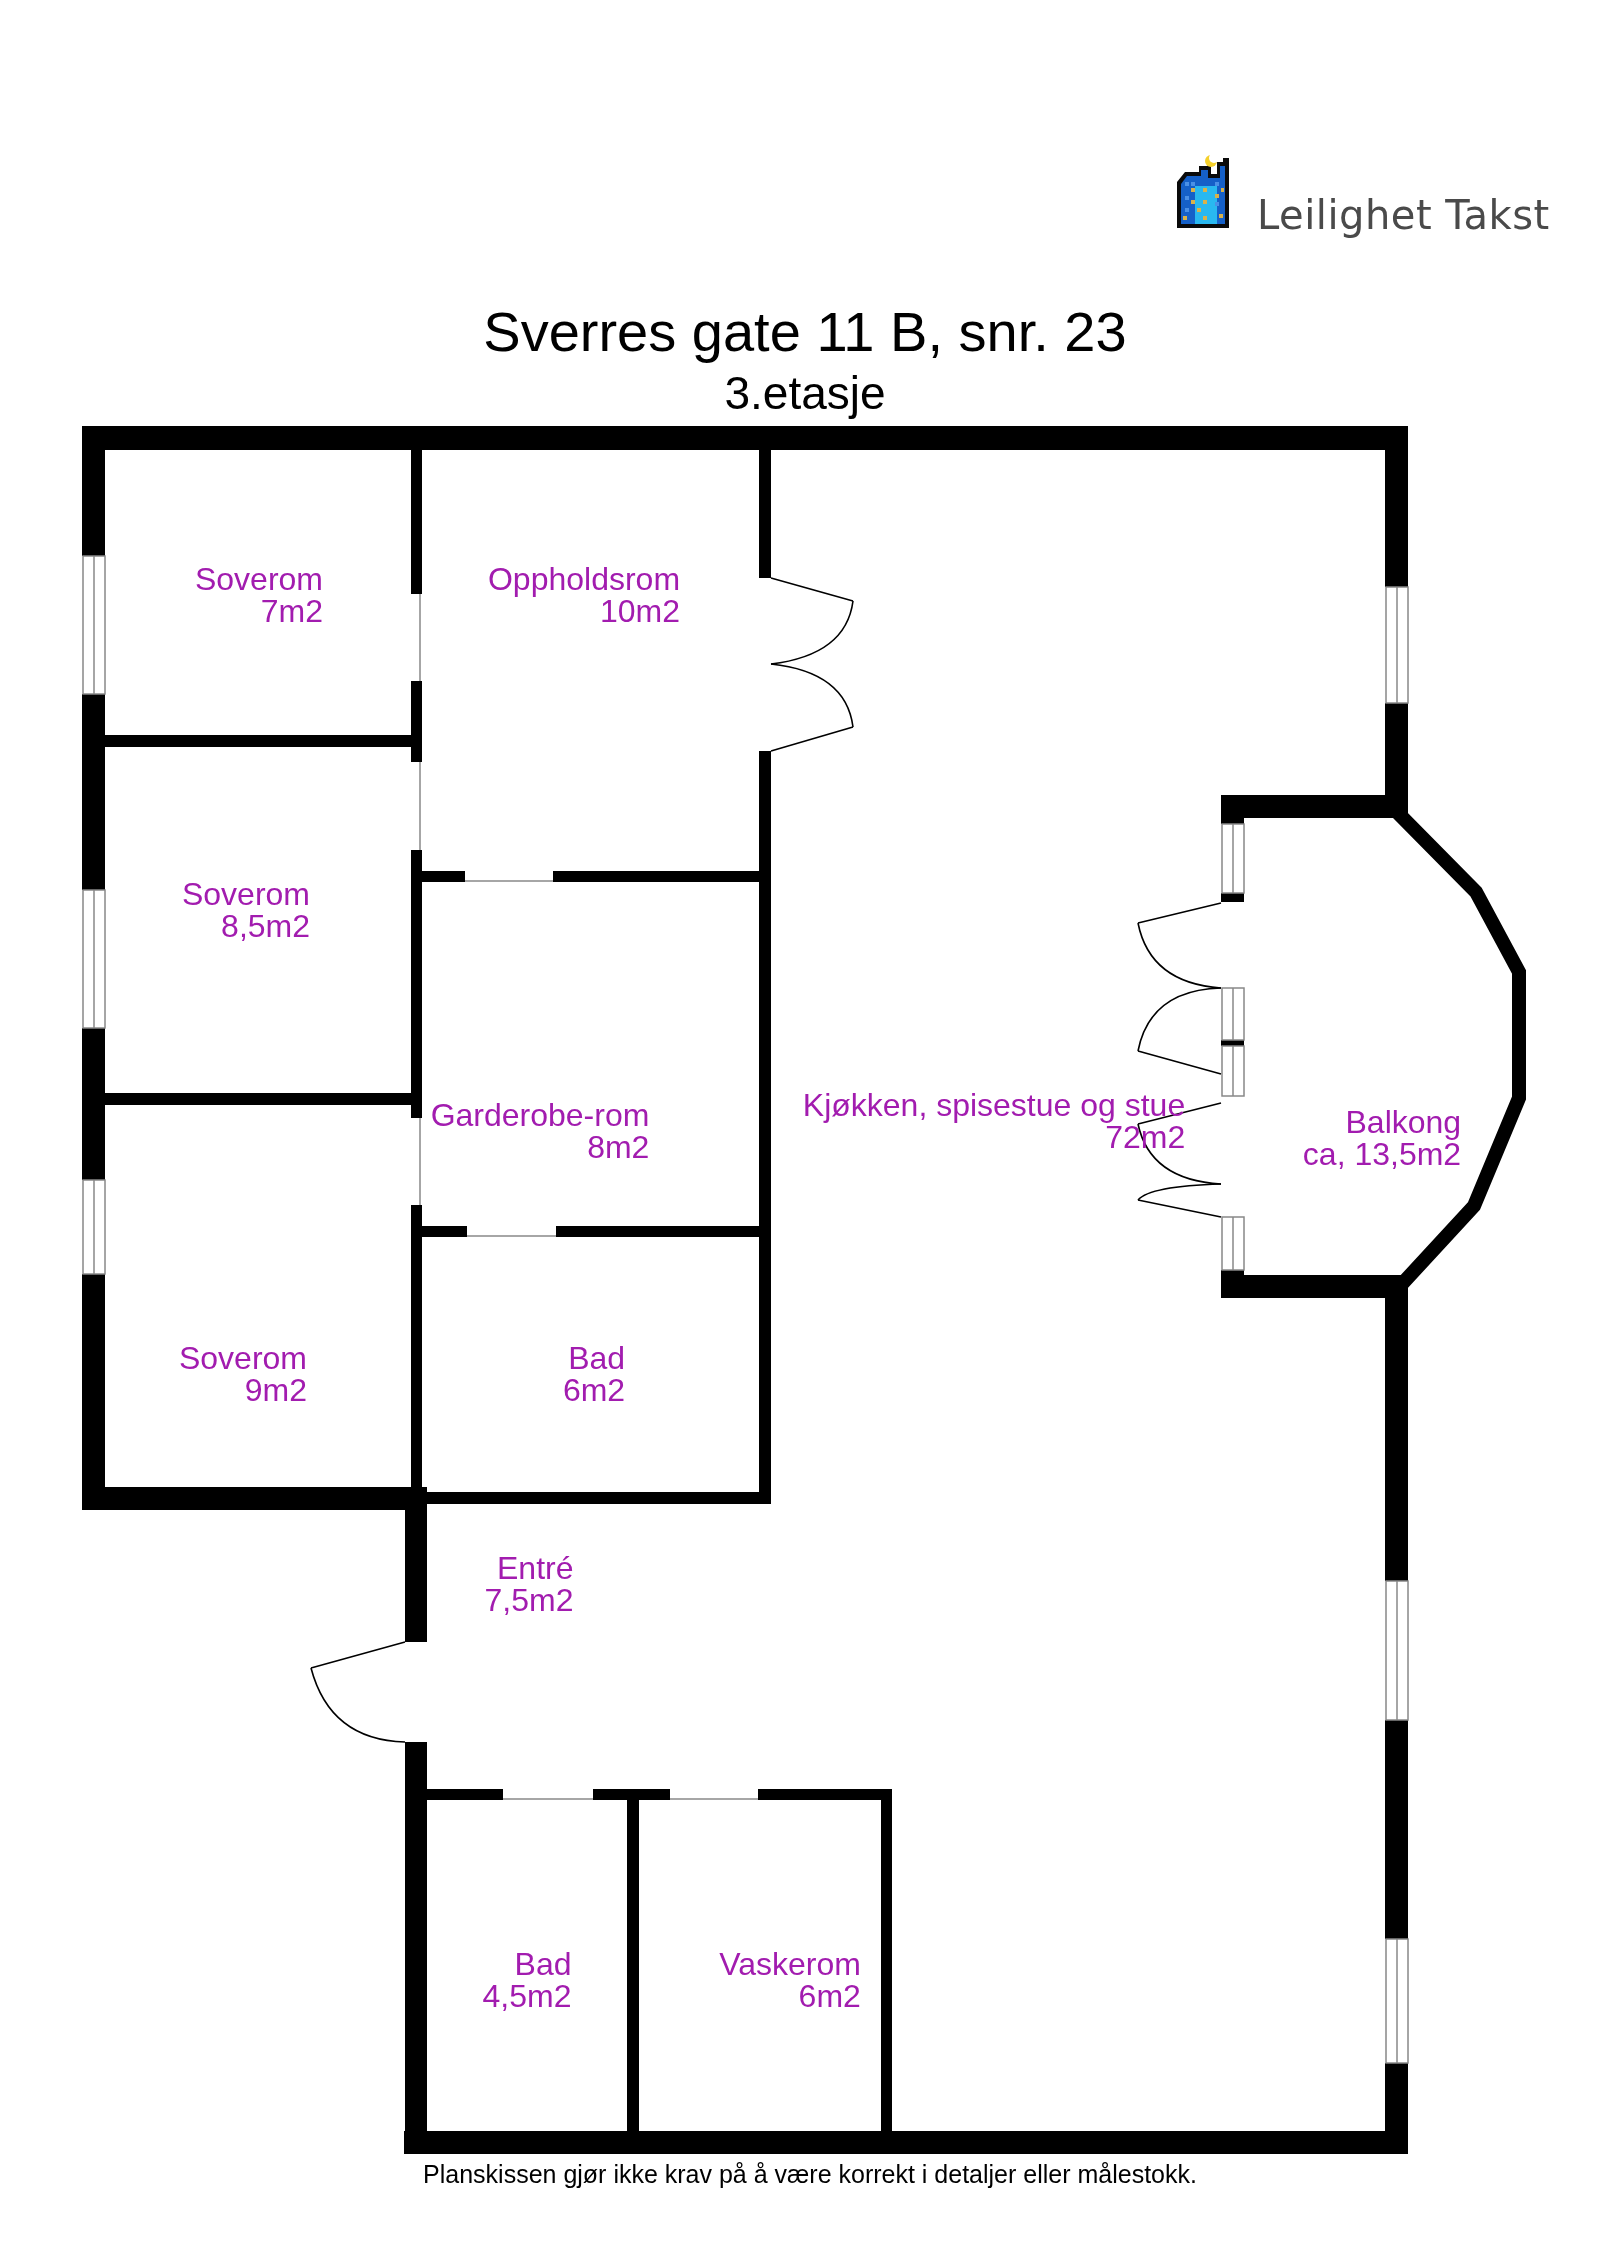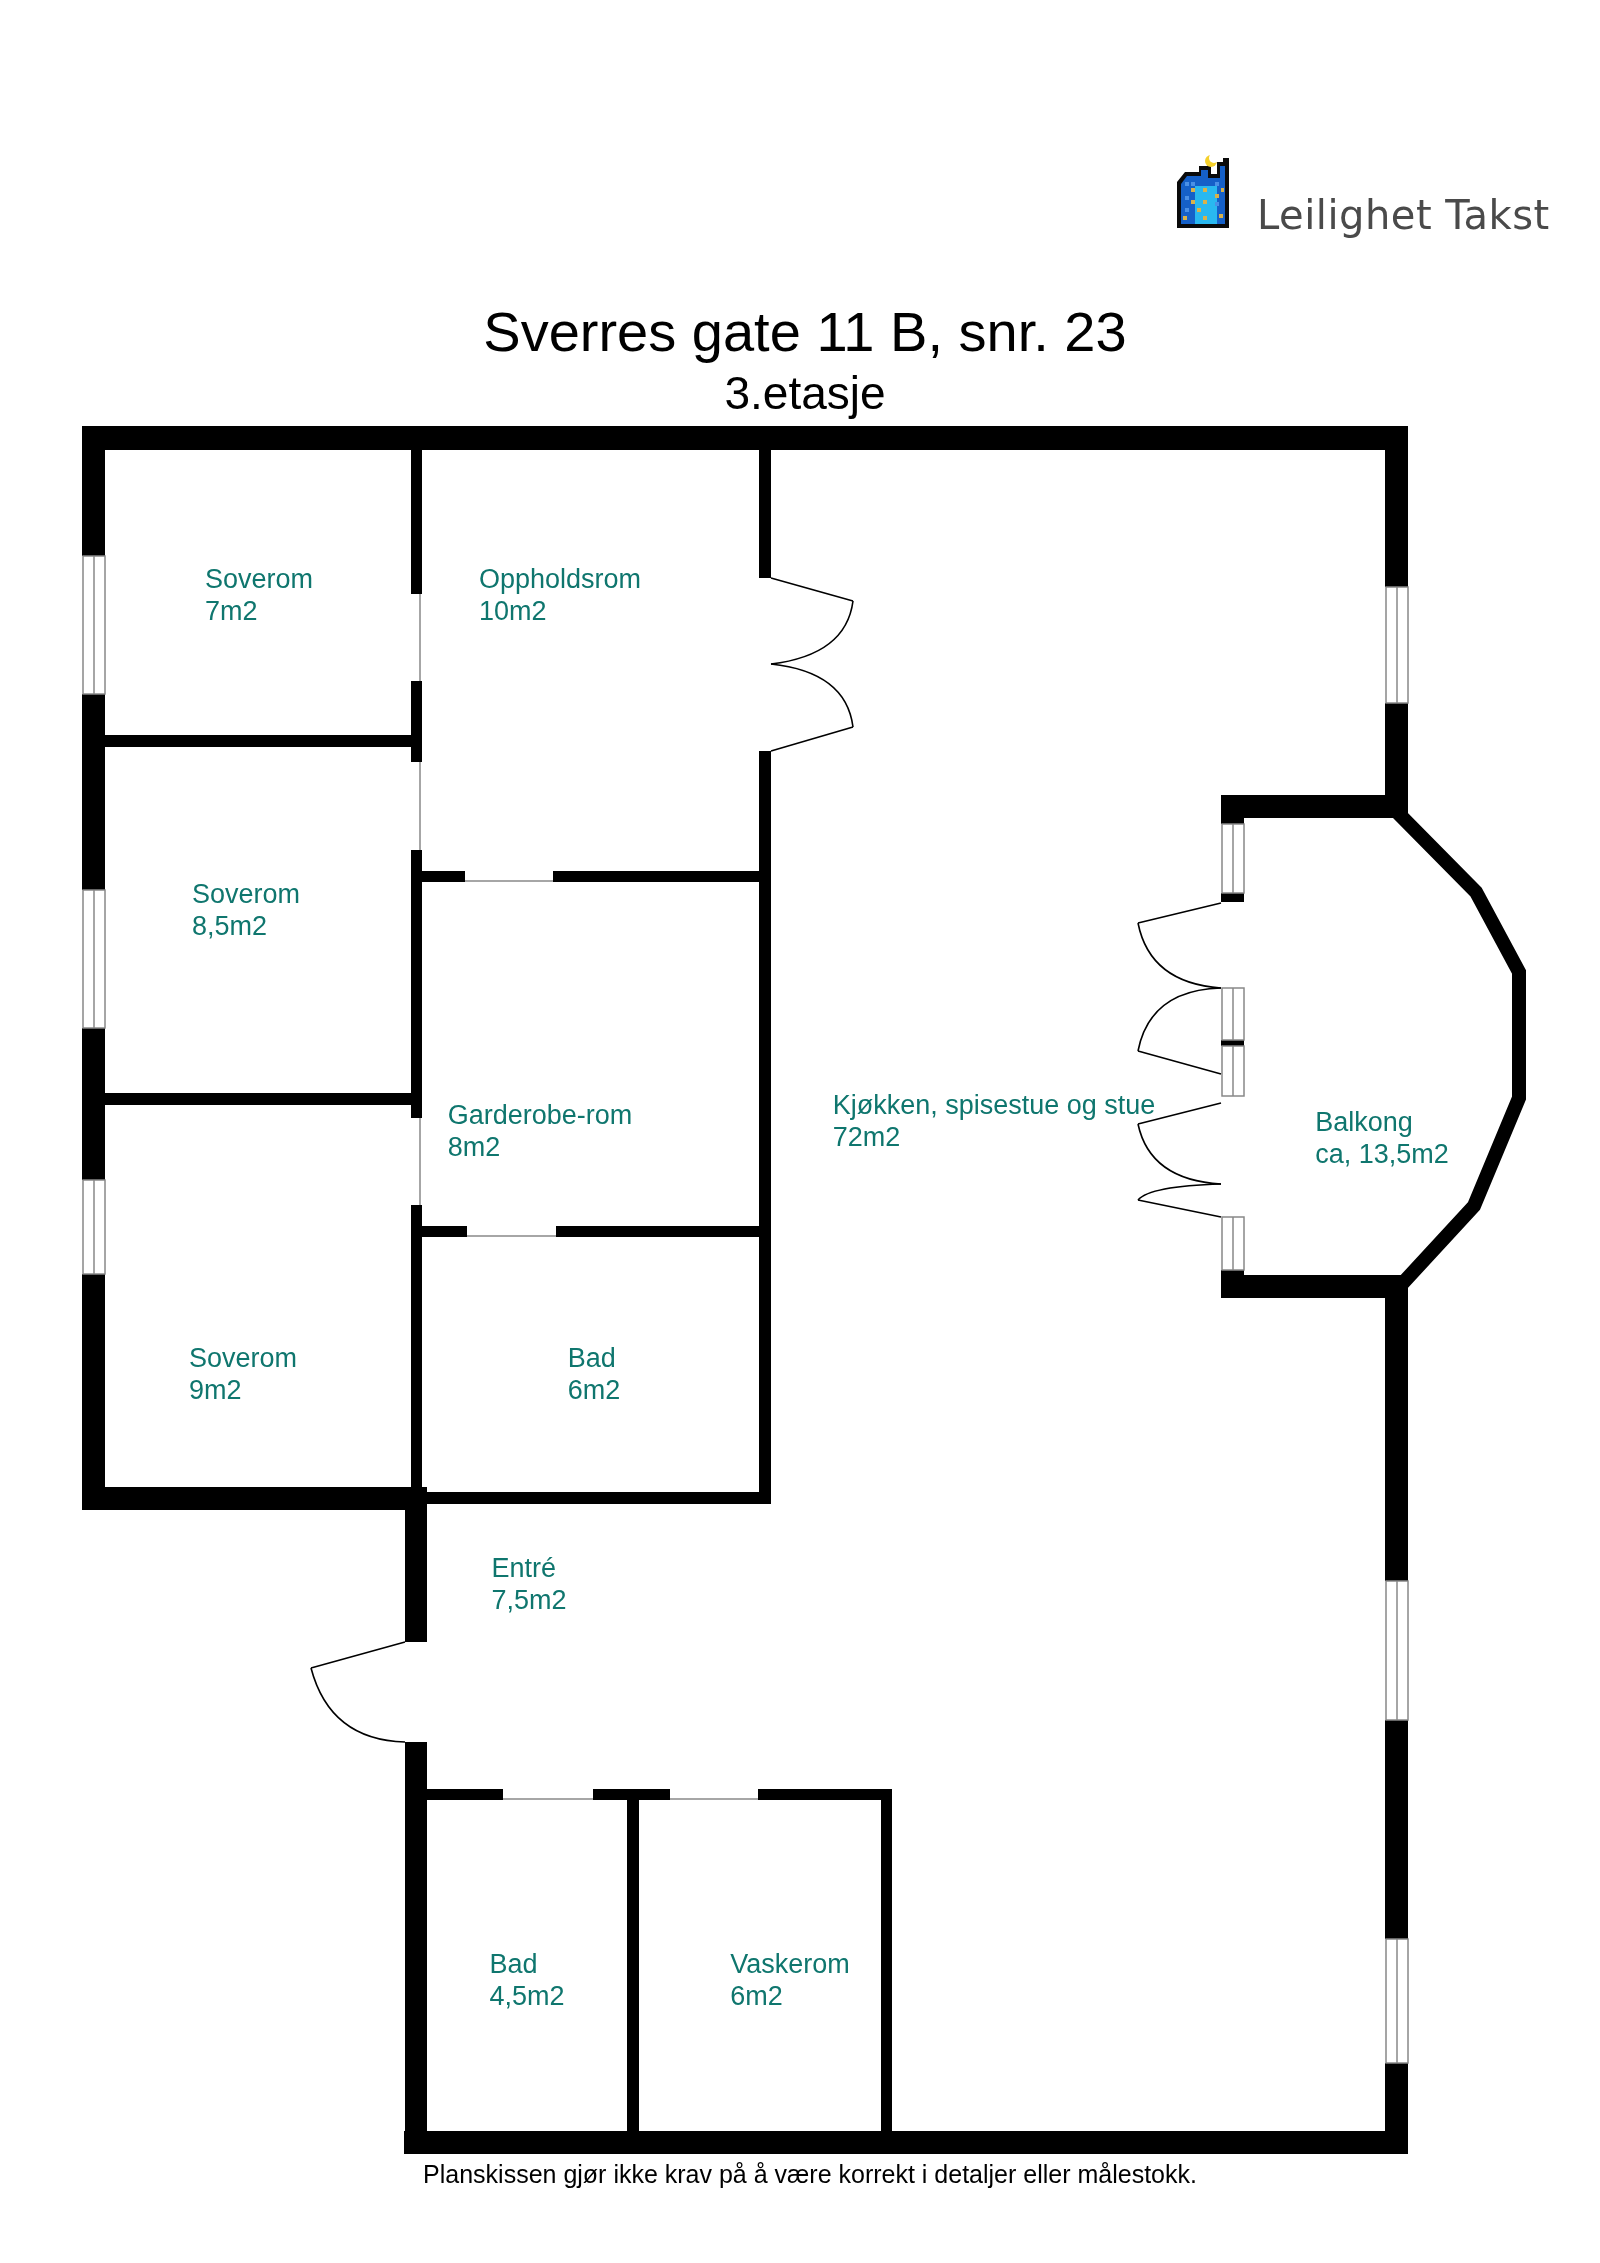--- a/index.html
+++ b/index.html
@@ -3,21 +3,21 @@
 <meta charset="utf-8">
 <style>
   html, body { margin: 0; padding: 0; background: #ffffff; }
   body { width: 1600px; height: 2263px; position: relative; overflow: hidden; font-family: "Liberation Sans", sans-serif; }
   .abs { position: absolute; }
   #logo { left: 1175px; top: 152px; width: 370px; height: 78px; }
   #logo-text { position: absolute; left: 82px; top: 12px; font-family: "DejaVu Sans", sans-serif; font-size: 40px; color: #4a4a4a; white-space: nowrap; letter-spacing: 0.5px; margin-top: 28px; }
   #title { left: 0; width: 1610px; top: 300px; text-align: center; font-size: 56px; color: #000; line-height: 64px; }
   #subtitle { left: 0; width: 1610px; top: 366px; text-align: center; font-size: 46px; color: #000; line-height: 54px; }
   #plan { left: 0; top: 0; }
-  .room-label { position: absolute; text-align: left; font-size: 27px; line-height: 32px; color: #0f766e; transform: translateX(-50%); white-space: nowrap; }
+  .room-label { position: absolute; text-align: right; font-size: 32px; line-height: 32px; color: #a21caf; transform: translateX(-50%); white-space: nowrap; }
   #footer { left: 0; width: 1620px; top: 2160px; text-align: center; font-size: 25px; color: #000; }
 </style>
 </head>
 <body>
 
 <div id="logo" class="abs">
   <svg width="78" height="78" viewBox="0 0 78 78" style="position:absolute;left:0;top:0;">
     <path d="M2,76 L2,30 L10,20 L24,20 L24,14 L32,14 L32,10 L36,10 L36,22 L42,22 L42,10 L48,10 L48,6 L54,6 L54,76 Z" fill="#0a0a0a"></path>
     <path d="M6,72 L6,32 L12,24 L26,24 L26,18 L33,18 L33,26 L45,26 L45,14 L50,14 L50,72 Z" fill="#1560c8"></path>
     <rect x="20" y="34" width="22" height="38" fill="#29b8f0"></rect>
@@ -165,21 +165,21 @@
 
     <line x1="405" y1="1642" x2="311" y2="1668"></line>
     <path d="M311,1668 Q330,1740 405,1742"></path>
   </g>
 </svg>
 
 <div class="room-label" style="left:259px; top:563px;">
   <div>Soverom</div>
   <div>7m2</div>
 </div>
-<div class="room-label" style="left:560px; top:563px;">
+<div class="room-label" style="left:584px; top:563px;">
   <div>Oppholdsrom</div>
   <div>10m2</div>
 </div>
 <div class="room-label" style="left:246px; top:878px;">
   <div>Soverom</div>
   <div>8,5m2</div>
 </div>
 <div class="room-label" style="left:540px; top:1099px;">
   <div>Garderobe-rom</div>
   <div>8m2</div>

